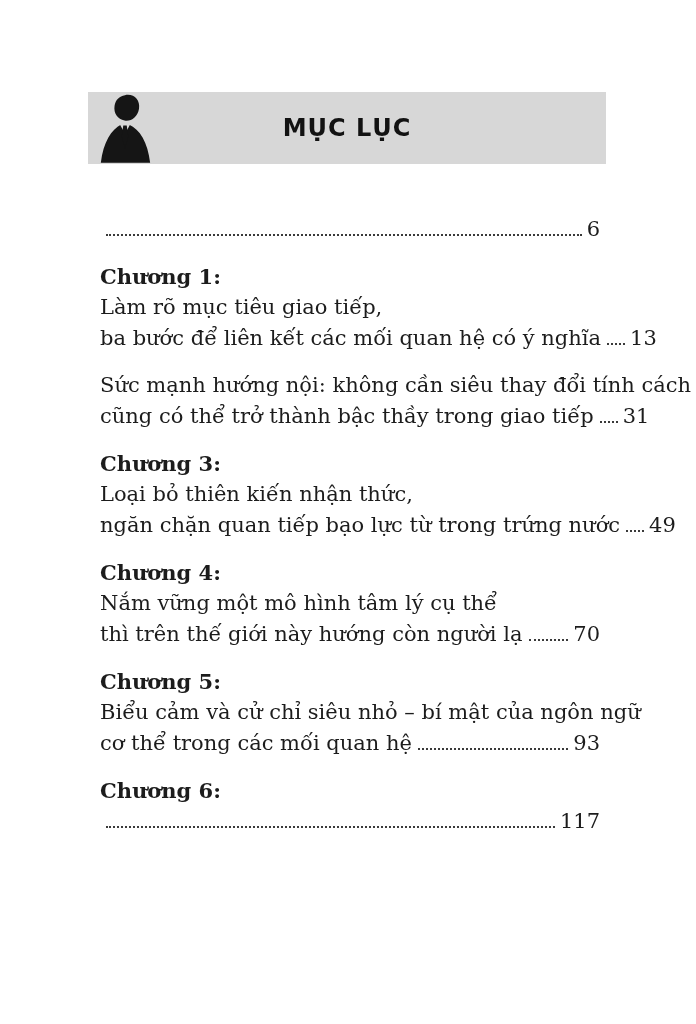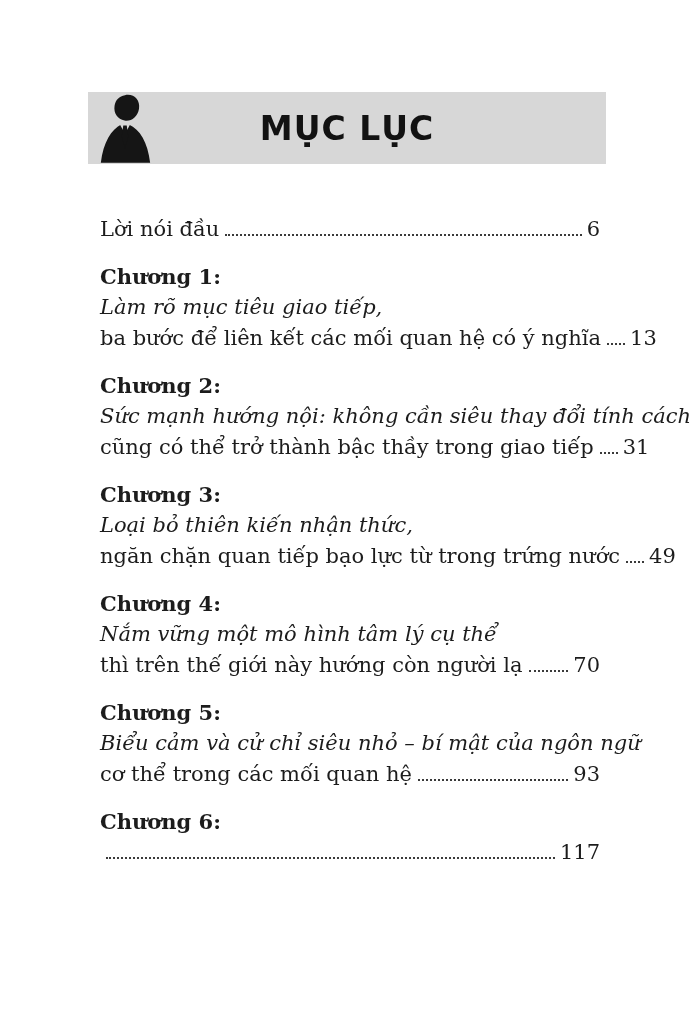--- a/index.html
+++ b/index.html
@@ -26,21 +26,21 @@
     margin-right: -6px;
     background: #d7d7d7;
     display: flex;
     align-items: center;
     justify-content: center;
   }
   .banner-title {
     margin: 0;
     font-family: "DejaVu Sans", "Liberation Sans", sans-serif;
     font-weight: 800;
-    font-size: 33px;
+    font-size: 24px;
     letter-spacing: 1px;
     color: #121212;
   }
   .logo {
     position: absolute;
     left: 8px;
     top: 1px;
     width: 58px;
     height: 70px;
     display: block;
@@ -49,21 +49,21 @@
 
   
   .toc {
     margin-top: 50px;
     font-size: 21px;
     line-height: 31px;
   }
   .entry { margin-top: 16px; }
   .entry:first-child { margin-top: 0; }
   .chapter { font-weight: bold; }
-  .line { white-space: nowrap; font-style: italic; }
+  .line { white-space: nowrap; }
   .row {
     display: flex;
     align-items: baseline;
   }
   .row .text { white-space: nowrap; }
   .leader {
     flex: 1;
     min-width: 18px;
     border-bottom: 2px dotted #3a3a3a;
     margin: 0 3px 0 6px;
@@ -86,38 +86,36 @@
         <path d="M28.2 33.5 L31.8 33.5 L33.4 45 L30 57 L26.6 45 Z" fill="#151515"></path>
       </svg>
     </span>
     <h1 class="banner-title">MỤC LỤC</h1>
   </div>
 
   <div class="toc">
 
     <div class="entry">
       <div class="row">
-        <span class="text">Lời nói đầu</span>
         <span class="leader"></span>
         <span class="pagenum">6</span>
       </div>
     </div>
 
     <div class="entry">
       <div class="chapter">Chương 1:</div>
       <div class="line">Làm rõ mục tiêu giao tiếp,</div>
       <div class="row">
         <span class="text">ba bước để liên kết các mối quan hệ có ý nghĩa</span>
         <span class="leader"></span>
         <span class="pagenum">13</span>
       </div>
     </div>
 
     <div class="entry">
-      <div class="chapter">Chương 2:</div>
       <div class="line">Sức mạnh hướng nội: không cần siêu thay đổi tính cách</div>
       <div class="row">
         <span class="text">cũng có thể trở thành bậc thầy trong giao tiếp</span>
         <span class="leader"></span>
         <span class="pagenum">31</span>
       </div>
     </div>
 
     <div class="entry">
       <div class="chapter">Chương 3:</div>

